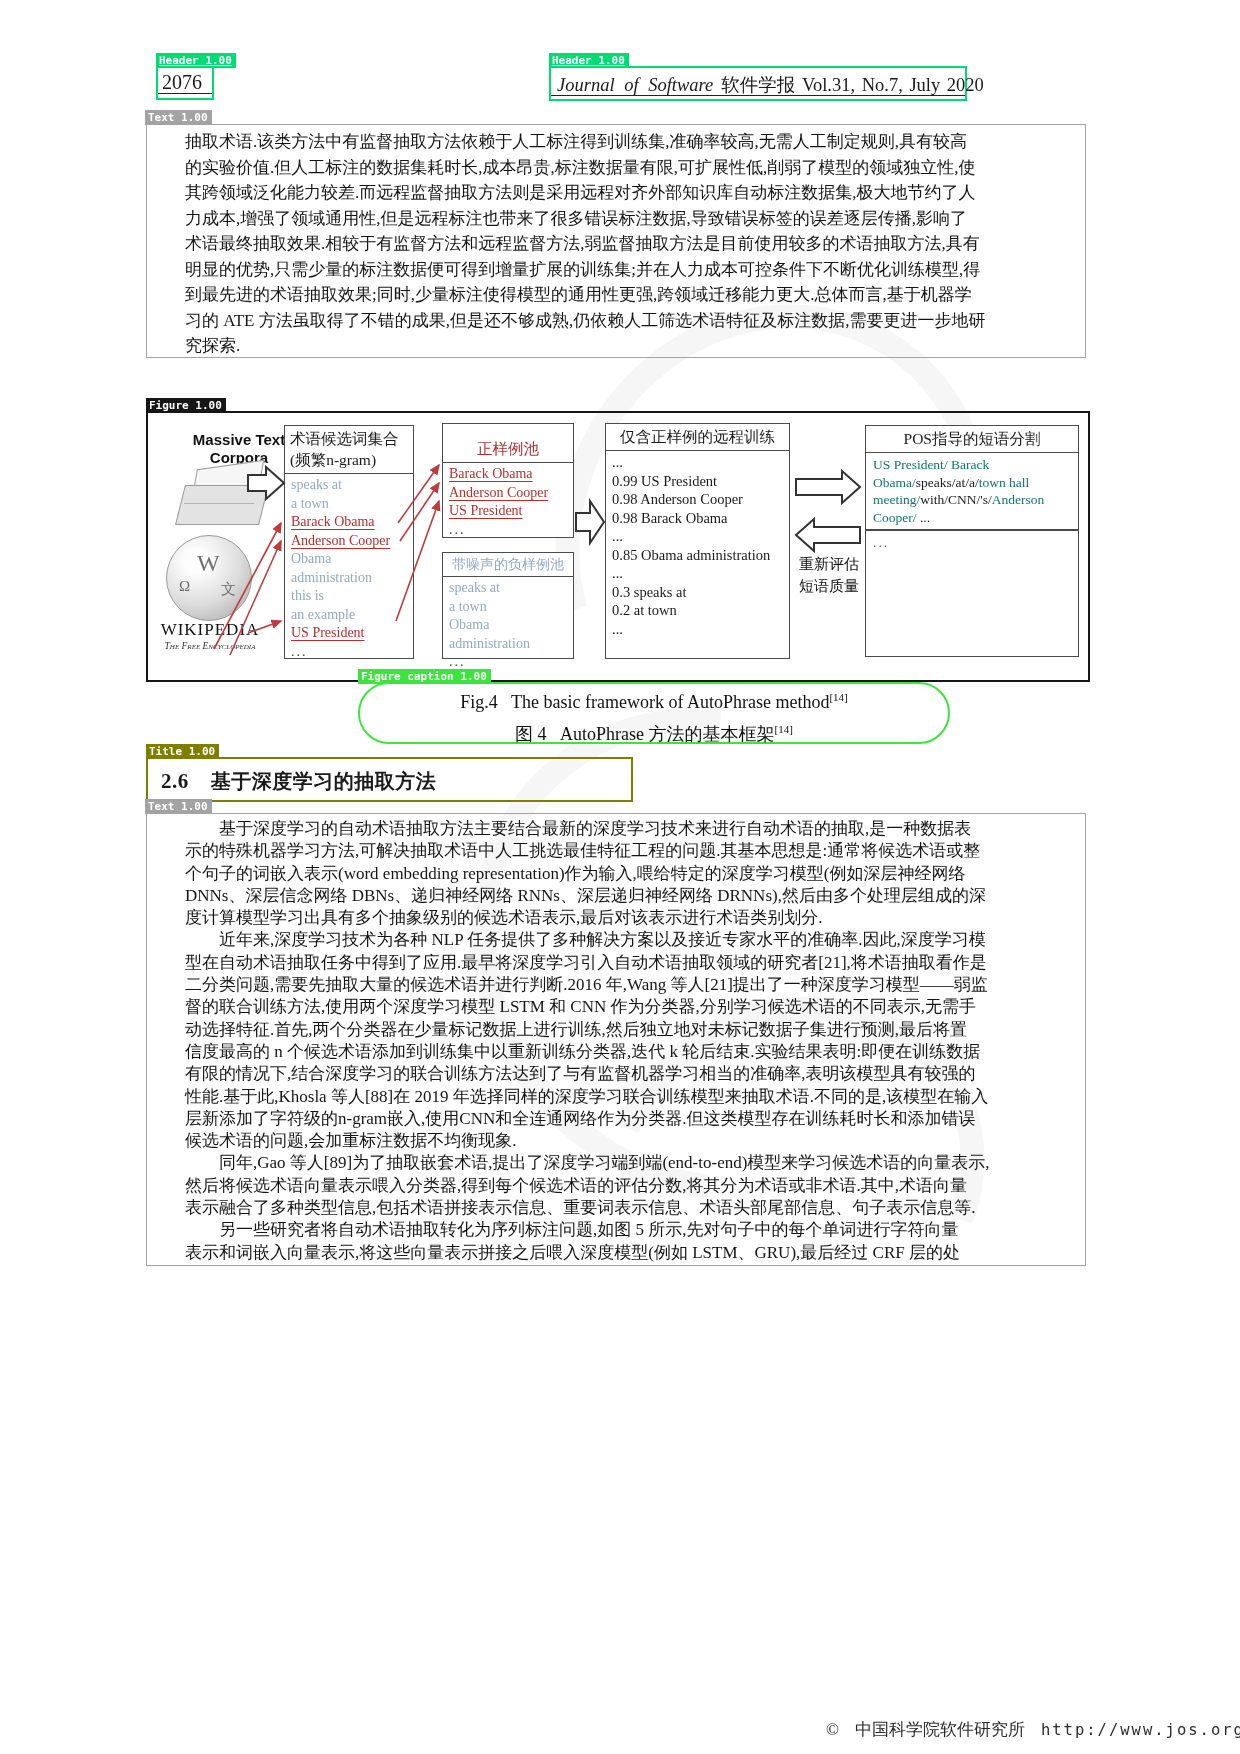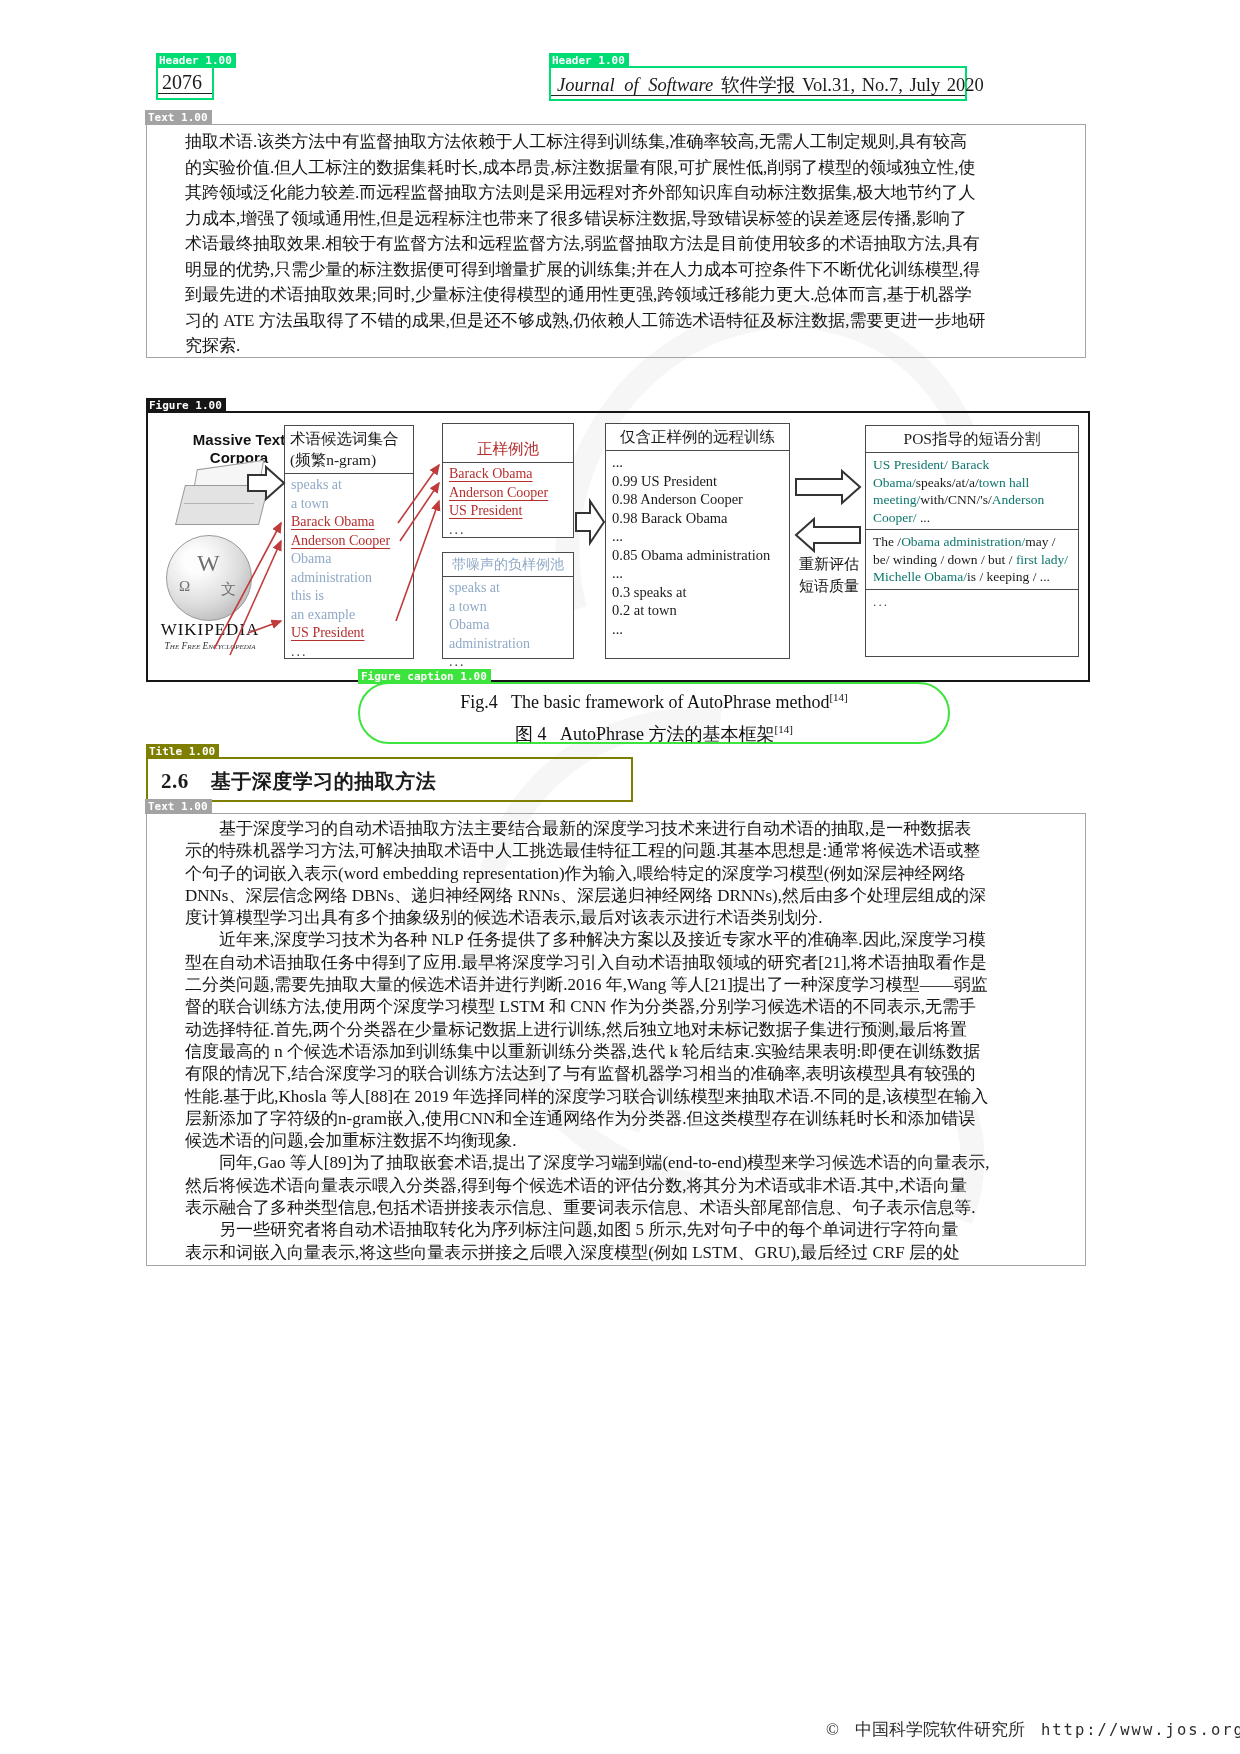--- a/index.html
+++ b/index.html
@@ -3,21 +3,21 @@
 <meta charset="utf-8">
 <style>
   html,body{margin:0;padding:0;background:#ffffff;}
   .page{position:relative;width:1240px;height:1754px;background:#fff;overflow:hidden;
         font-family:"Liberation Serif",serif;color:#1a1a1a;}
 
   
   .anno{position:absolute;border:2px solid;box-sizing:border-box;}
   .anno-label{position:absolute;left:-2px;bottom:100%;color:#fff;
               font:bold 11px "DejaVu Sans Mono",monospace;padding:1px 4px 1px 3px;white-space:nowrap;}
-  .c-green{border-color:#00DC74;}   .bg-green{background:#00DC74;}
+  .c-green{border-color:#00DC74;}   .bg-green{background:#00DC74;text-decoration:underline;}
   .c-lime{border-color:#3EE43E;border-radius:31px;}    .bg-lime{background:#3EE43E;}
   .c-gray{border-color:#A3A3A3;}    .bg-gray{background:#A3A3A3;}
   .c-olive{border-color:#7E7E00;}   .bg-olive{background:#7E7E00;}
   .c-black{border-color:#161616;}   .bg-black{background:#161616;}
 
   
   #anno-header-left{left:156px;top:66px;width:58px;height:34px;}
   #anno-header-right{left:549px;top:66px;width:418px;height:35px;}
   .hdr-num{font-size:20px;padding:3px 0 0 4px;border-bottom:1.5px solid #222;height:26px;box-sizing:border-box;}
   .hdr-journal{font-size:18.5px;padding:4px 8px 0 6px;border-bottom:1.5px solid #222;height:28px;
@@ -196,21 +196,20 @@
 
       <div class="abs reeval" style="left:643px;top:140px;width:76px;">
         <div>重新评估</div>
         <div>短语质量</div>
       </div>
 
       <div class="abs fbox" style="left:717px;top:12px;width:214px;height:232px;">
         <div class="fbox-title">POS指导的短语分割</div>
         <div class="pos-sec"><span class="r">US President/</span><span class="r"> Barack Obama/</span><span class="p">speaks/at/a/</span><span class="r">town hall meeting/</span><span class="p">with/CNN/'s/</span><span class="r">Anderson Cooper/</span><span class="p"> ...</span></div>
         <div class="pos-sep"></div>
-        <div class="pos-sec"><span class="p">The /</span><span class="r">Obama administration/</span><span class="p">may / be/ winding / down / but / </span><span class="r">first lady/</span><span class="p"> </span><span class="r">Michelle Obama/</span><span class="p">is / keeping / ...</span></div>
         <div class="pos-sep"></div>
         <div class="pos-sec dots">...</div>
       </div>
 
       <svg width="940" height="267" style="position:absolute;left:0;top:0;pointer-events:none;">
         <defs>
           <marker id="ra" markerWidth="8" markerHeight="8" refX="6" refY="3" orient="auto">
             <path d="M0,0 L7,3 L0,6 Z" fill="#C03C3C"></path>
           </marker>
         </defs>

